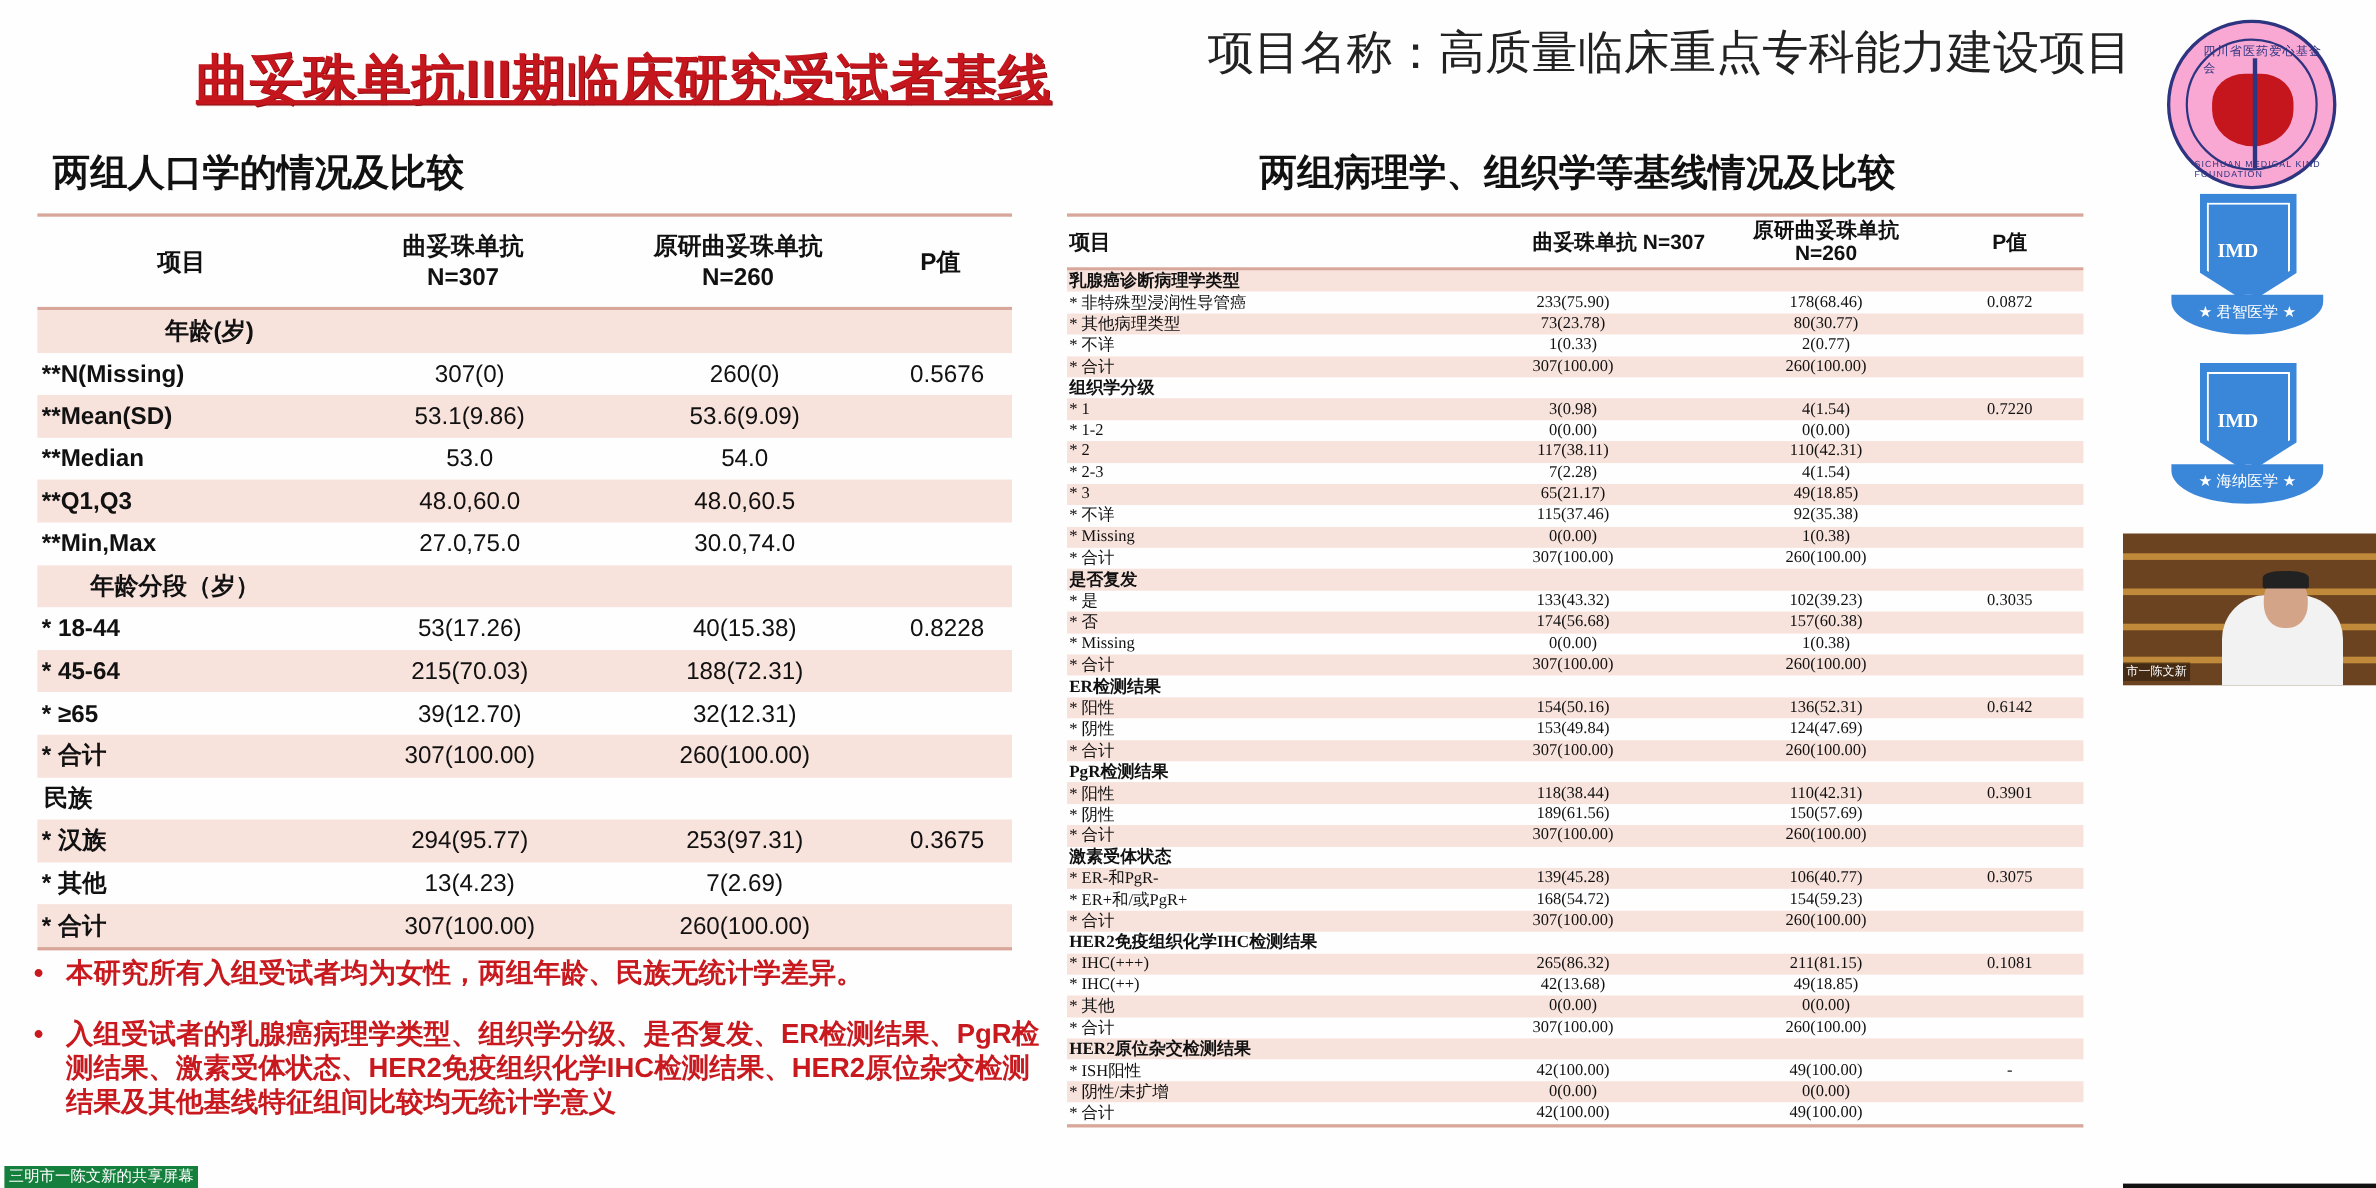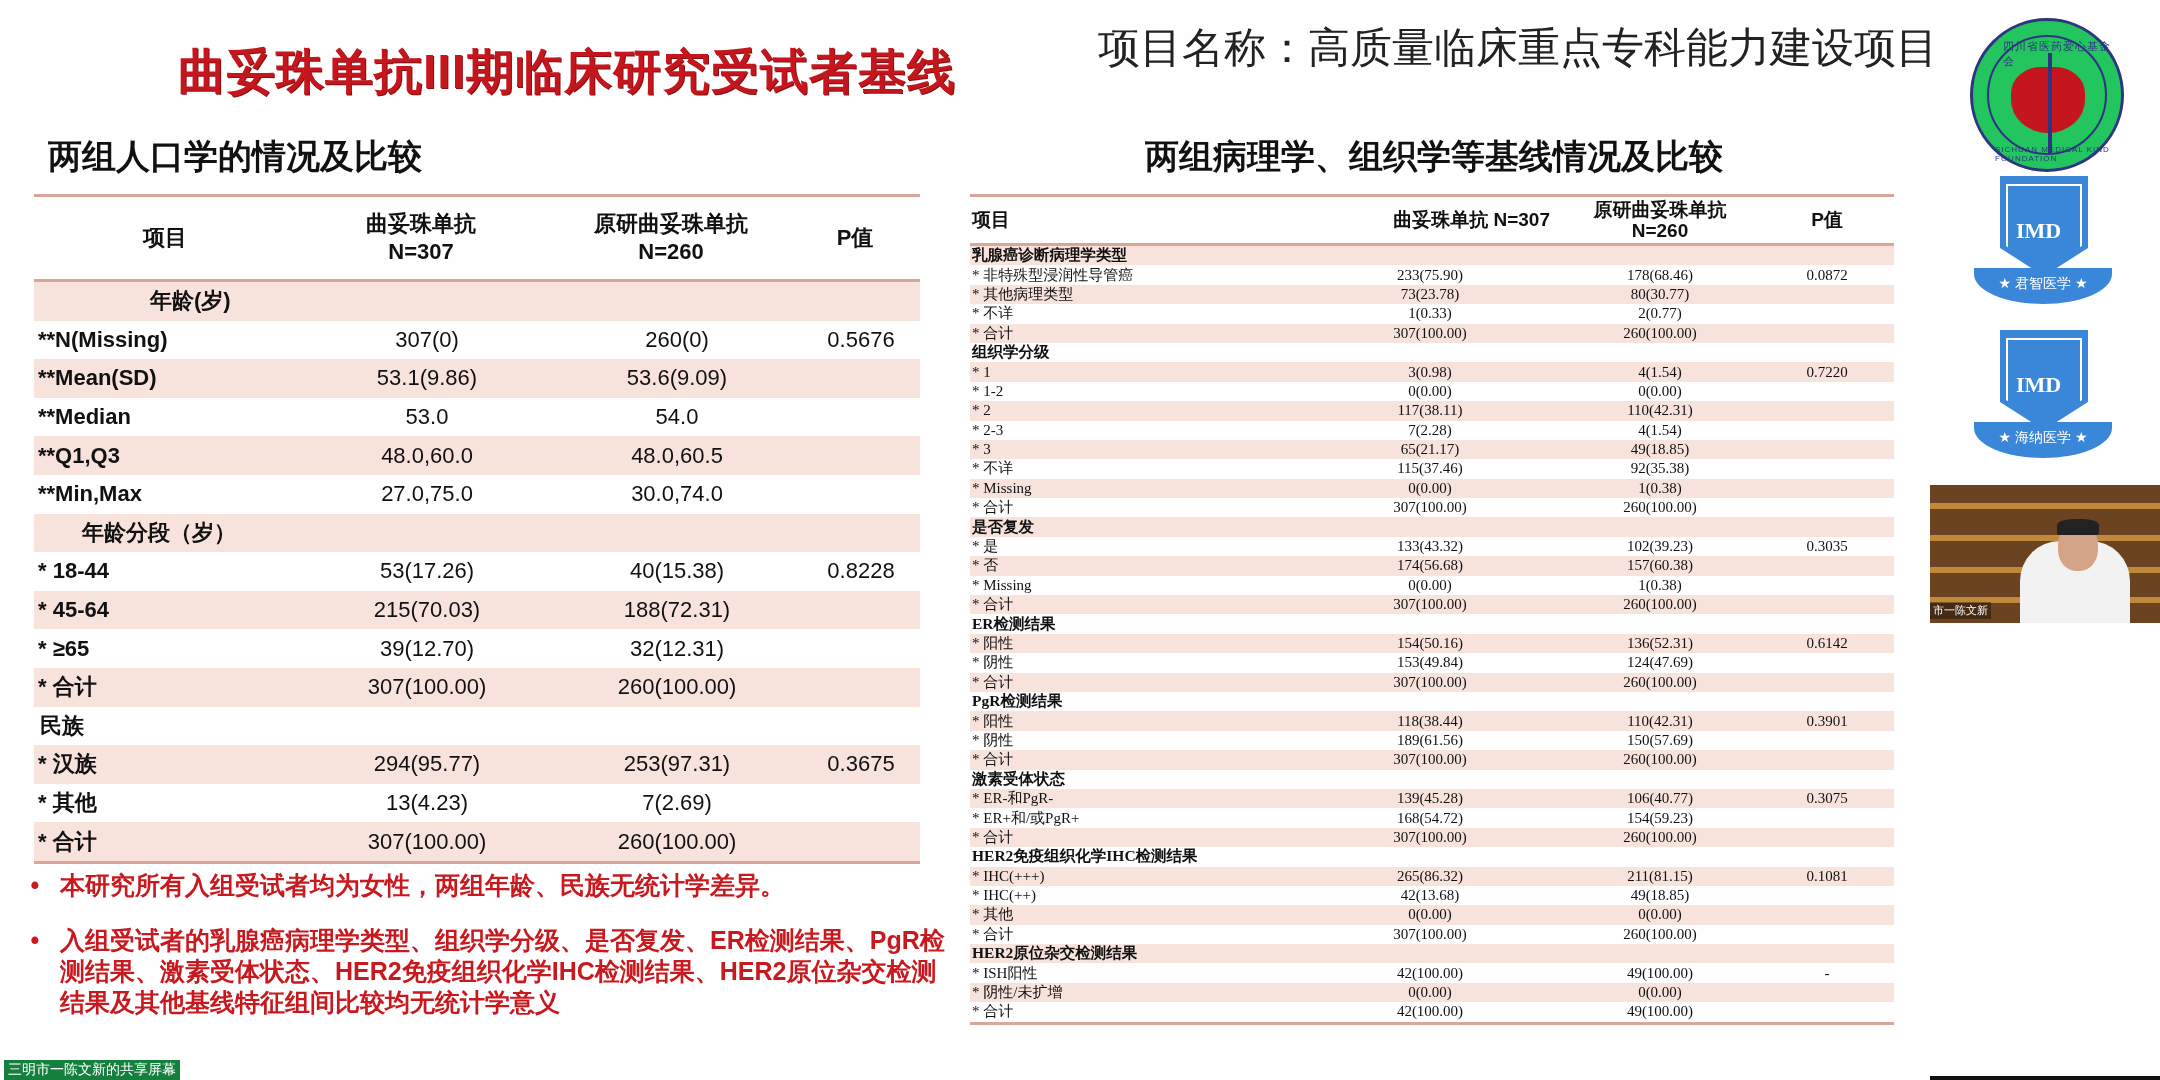--- a/index.html
+++ b/index.html
@@ -1,18 +1,18 @@
 <!DOCTYPE html>
 <html><head>
 <meta charset="utf-8">
 <style>
   html, body { margin:0; padding:0; }
   body { width:2160px; height:1080px; position:relative; overflow:hidden; background:#fefefe; font-family:"Liberation Sans","DejaVu Sans",sans-serif; color:#111; }
 
-  .main-title { position:absolute; left:178px; top:40px; font-size:48px; font-weight:bold; color:#c4161c; letter-spacing:1px; white-space:nowrap; text-shadow:1px 1px 0 #8a0e12; }
+  .main-title { position:absolute; left:178px; top:40px; font-size:48px; font-weight:bold; color:#c4161c; letter-spacing:1px; white-space:nowrap; text-shadow:1px 1px 0 #8a0e12;text-decoration:underline; }
   .project-name { position:absolute; left:1098px; top:20px; font-size:42px; color:#222; white-space:nowrap; }
 
   .section-title { position:absolute; font-size:34px; font-weight:bold; color:#111; white-space:nowrap; }
   .st-left { left:48px; top:134px; }
   .st-right { left:1125px; top:134px;margin-left:20px; }
 
   
   .ltable { position:absolute; left:34px; top:194px; width:886px; border-collapse:collapse; font-size:22px; }
   .ltable .rule { height:3px; background:#d8a79a; }
   .ltable .hdr { display:flex; height:82px; align-items:center; font-weight:bold; font-size:22px; }
@@ -43,31 +43,31 @@
   .rtable .row.shade { background:#f7e2dc; }
   .rc0 { width:330px; padding-left:2px; box-sizing:border-box; white-space:nowrap; }
   .rc1 { width:260px; text-align:center; }
   .rc2 { width:200px; text-align:center; }
   .rc3 { width:134px; text-align:center; }
   .hdr .rc1 { text-align:right; padding-right:10px; box-sizing:border-box; }
   .hdr .rc2 { line-height:21px; }
   .rtable .row.group .rc0 { font-weight:bold; font-size:15.5px; }
 
   
-  .logo-foundation { position:absolute; left:1970px; top:18px; width:154px; height:154px; border-radius:50%; border:3px solid #2e3580; box-sizing:border-box; background:#22c55e; }
+  .logo-foundation { position:absolute; left:1970px; top:18px; width:154px; height:154px; border-radius:50%; border:3px solid #2e3580; box-sizing:border-box; background:#f9a8d4; }
   .logo-foundation .inner { position:absolute; left:14px; top:14px; width:120px; height:120px; border-radius:50%; border:2px solid #2e3580; box-sizing:border-box; }
   .logo-foundation .heart { position:absolute; left:38px; top:46px; width:74px; height:66px; background:#c4161c; border-radius:40% 40% 50% 50%; }
   .logo-foundation .staff { position:absolute; left:75px; top:32px; width:4px; height:100px; background:#2e3580; }
   .logo-foundation .txt-cn { position:absolute; left:30px; top:18px; font-size:11px; color:#2e3580; letter-spacing:1px; }
   .logo-foundation .txt-en { position:absolute; left:22px; top:124px; font-size:8px; color:#2e3580; letter-spacing:1px; }
 
   .logo-imd { position:absolute; left:1968px; width:150px; height:146px; }
   .logo-imd .shield { position:absolute; left:32px; top:0; width:88px; height:100px; background:#3a86d8; clip-path:polygon(0 0,100% 0,100% 72%,50% 100%,0 72%); }
   .logo-imd .shield-inner { position:absolute; left:38px; top:8px; width:76px; height:86px; border:2px solid #fff; box-sizing:border-box; clip-path:polygon(0 0,100% 0,100% 72%,50% 100%,0 72%); }
-  .logo-imd .imd { position:absolute; left:48px; top:42px; color:#fff; font-family:"Liberation Serif",serif; font-weight:bold; font-size:22px; }
+  .logo-imd .imd { position:absolute; left:48px; top:42px; color:#fff; font-family:"Liberation Serif",serif; font-weight:bold; font-size:18px; }
   .logo-imd .ribbon { position:absolute; left:6px; top:92px; width:138px; height:36px; background:#3a86d8; border-radius:0 0 60% 60% / 0 0 100% 100%; color:#fff; text-align:center; font-size:14px; line-height:30px; }
 
   
   .webcam { position:absolute; left:1930px; top:485px; width:230px; height:138px; background:#6b4320; overflow:hidden; }
   .webcam .shelf { position:absolute; left:0; right:0; height:6px; background:#c08a3a; }
   .webcam .person { position:absolute; left:90px; top:56px; width:110px; height:90px; background:#f2f2f2; border-radius:40px 40px 0 0; }
   .webcam .head { position:absolute; left:128px; top:38px; width:40px; height:48px; background:#d4a488; border-radius:45%; }
   .webcam .hair { position:absolute; left:127px; top:34px; width:42px; height:16px; background:#222; border-radius:40% 40% 10% 10%; }
   .webcam .name { position:absolute; left:0; bottom:4px; font-size:11px; color:#fff; background:rgba(0,0,0,.35); padding:1px 3px; }
 

